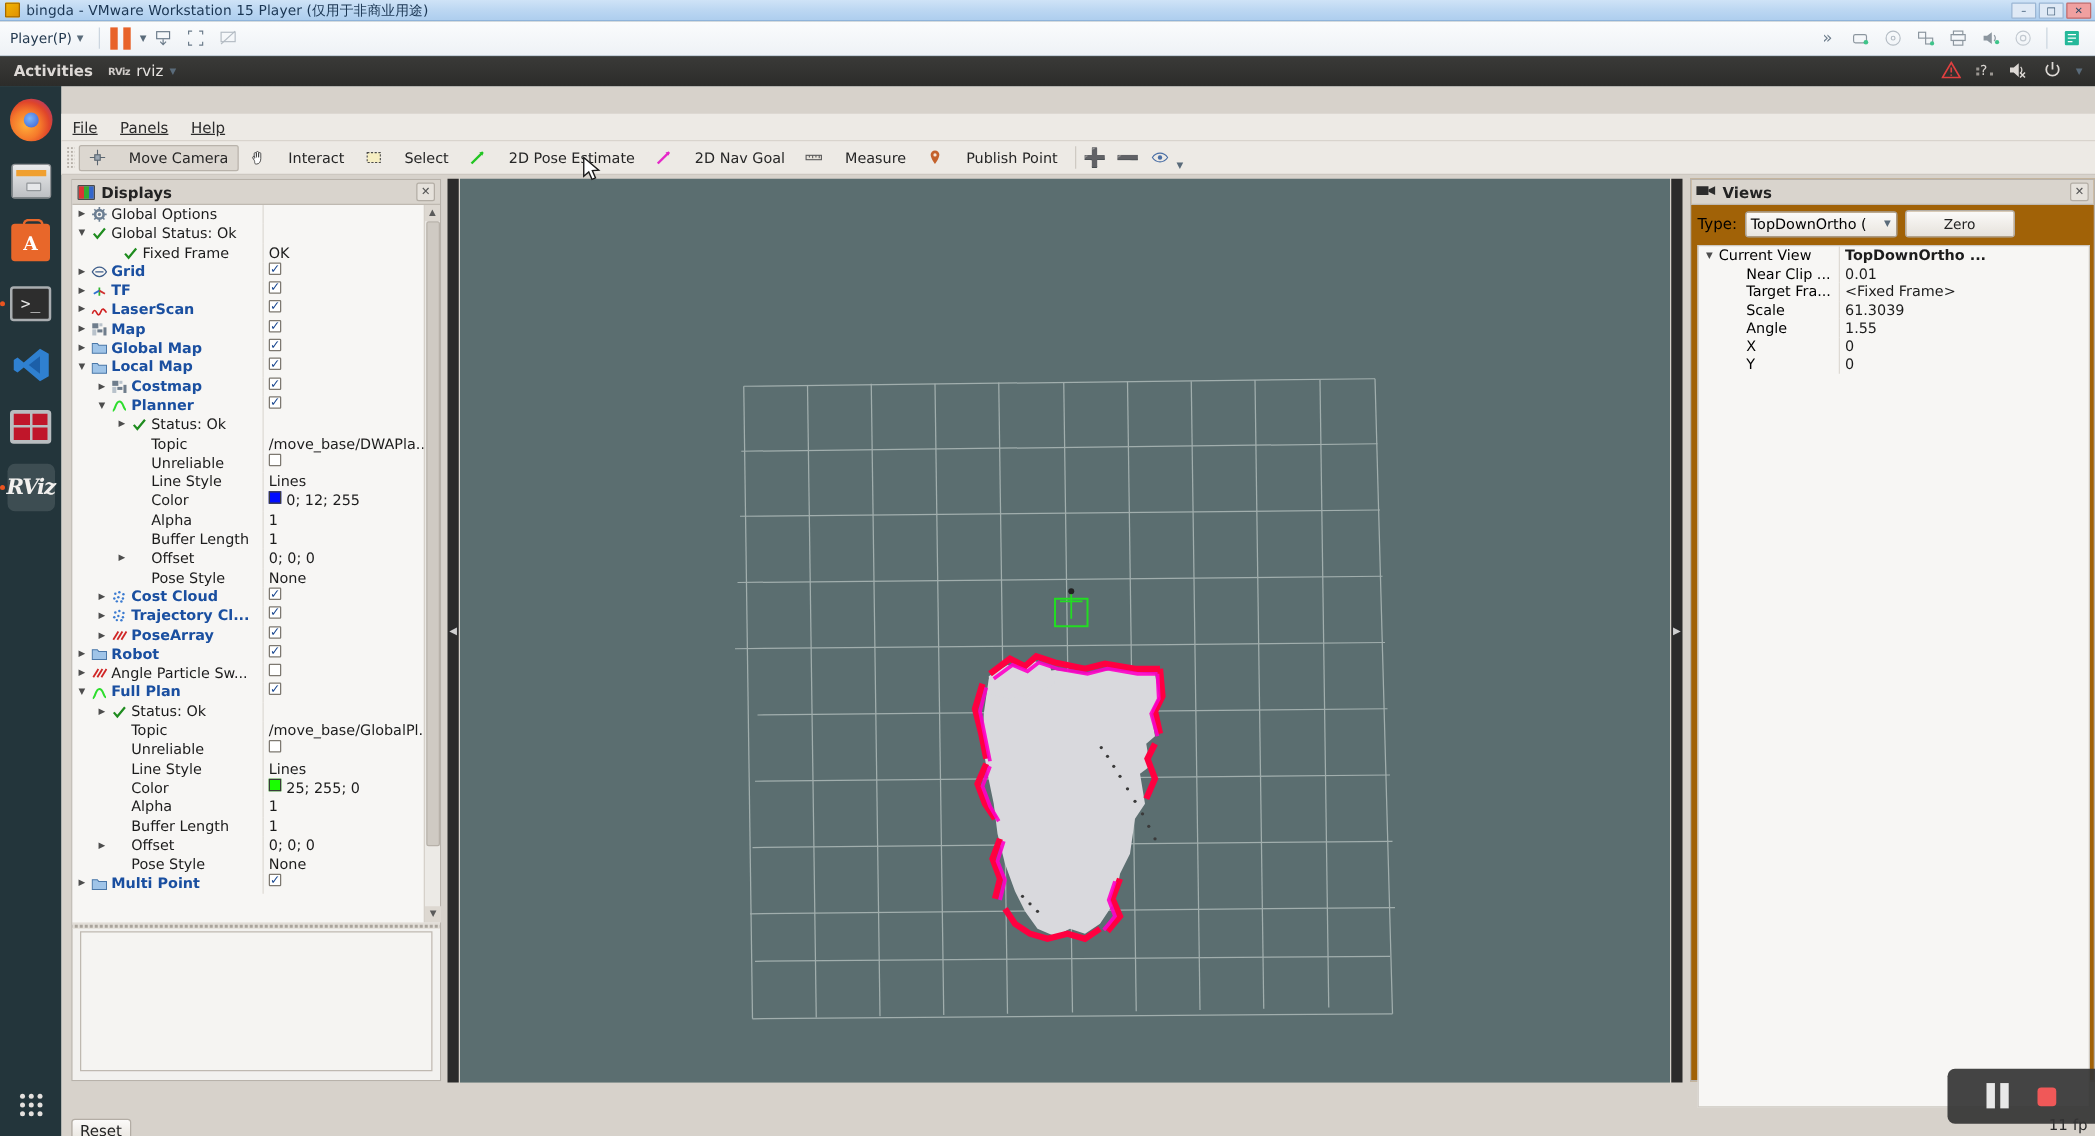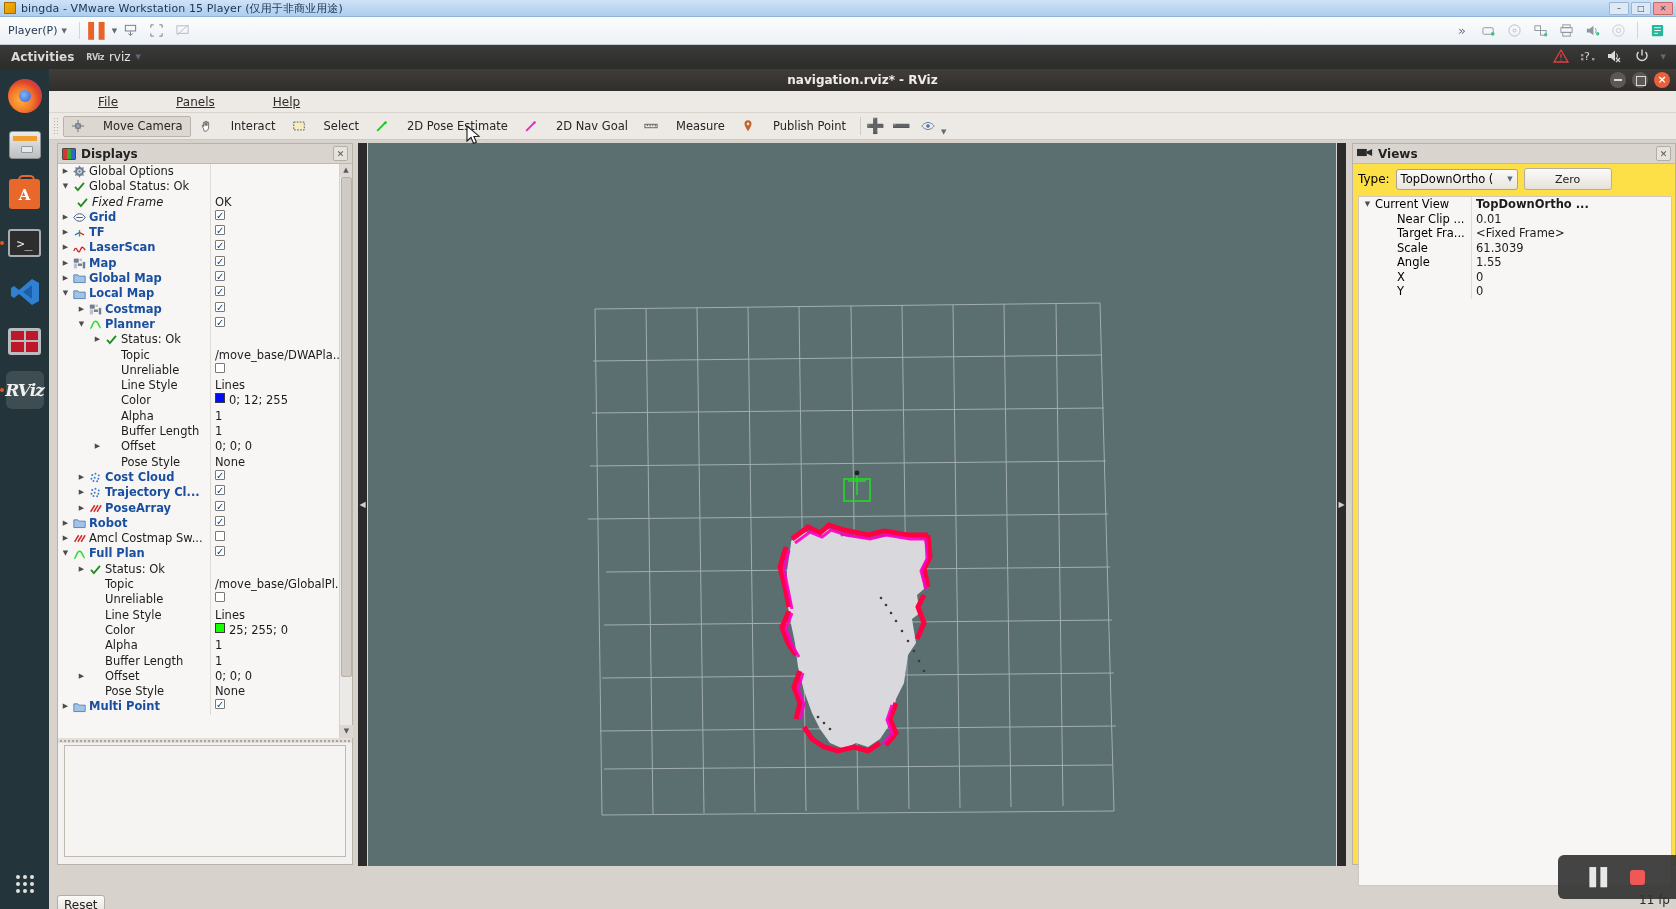--- a/index.html
+++ b/index.html
@@ -111,21 +111,21 @@
              position: relative; }
   .wbtns i.x { background: #e8603c; }
   .wbtns i::after { content:""; position:absolute; left:4px; top:7px; width:8px; height:1.5px; background:#ddd8d4; }
   .wbtns i.sq::after { left:4px; top:4px; width:8px; height:8px; background:none; border:1.5px solid #ddd8d4; }
   .wbtns i.x::after { content:"\00d7"; left:0; right:0; top:0; width:auto; height:auto; background:none;
              text-align:center; font-size:11px; line-height:16px; color:#fff; }
 
   .menubar { position: absolute; left: 0; top: 22px; width: 1627px; height: 22px;
              background: #edeae5; border-bottom: 1px solid #d9d4cd;
              display: flex; align-items: center; font-size: 12px; color: #2c2c2c; }
-  .menubar span { padding: 0 9px; margin-left: 40px; }
+  .menubar span { padding: 0 9px; }
   .menubar span u { text-decoration: underline; }
 
   .toolbar { position: absolute; left: 0; top: 44px; width: 1627px; height: 27px;
              background: #edeae5; border-bottom: 1px solid #cdc8c1;
              display: flex; align-items: center; font-size: 11.5px; color: #262626; }
   .tb-grip { width: 7px; height: 18px; margin-left: 4px; margin-right: 3px;
              background-image: radial-gradient(#b4aea6 40%, transparent 41%);
              background-size: 3px 3px; }
   .tbtn { display: flex; align-items: center; gap: 18px; height: 21px; padding: 0 7px;
           border: 1px solid transparent; border-radius: 2px; white-space: nowrap; }
@@ -192,21 +192,21 @@
   .vp-left-handle { position: absolute; left: 309px; top: 74px; width: 9px; height: 723px;
               background: #2b2b2b; display: flex; align-items: center; justify-content: center;
               color: #cfcfcf; font-size: 8px; }
   .vp-right-handle { position: absolute; left: 1288px; top: 74px; width: 9px; height: 723px;
               background: #2b2b2b; display: flex; align-items: center; justify-content: center;
               color: #cfcfcf; font-size: 8px; }
   .grid-svg { position: absolute; left: 0; top: 0; }
 
   
   .views { position: absolute; left: 1303px; top: 74px; width: 324px; height: 722px;
-           background: #fde047; border: 1px solid #b8b2aa; }
+           background: #a16207; border: 1px solid #b8b2aa; }
   .views .typerow { display: flex; align-items: center; gap: 6px; padding: 4px 5px; font-size: 12px; }
   .combo { height: 21px; min-width: 122px; padding: 0 4px; font-size: 11.5px;
            background: linear-gradient(to bottom,#fbfaf9,#e9e5de); border: 1px solid #a9a39b;
            border-radius: 3px; display: flex; align-items: center; justify-content: space-between; }
   .vtree { position: absolute; left: 5px; top: 52px; width: 314px; height: 690px;
            background: #f7f6f4; border: 1px solid #cdc8c1; font-size: 11.5px; overflow: hidden; }
   .vrow { display: flex; align-items: center; height: 14.5px; line-height: 14.5px; white-space: nowrap; }
   .vrow .nm { display: flex; align-items: center; gap: 3px; width: 112px; padding-left: 4px; overflow: hidden; }
   .vrow .vl { flex: 1; border-left: 1px solid #dedad4; padding-left: 4px; color: #1c1c1c;
               overflow: hidden; text-overflow: ellipsis; }
@@ -388,28 +388,20 @@
         <i></i>
         <i></i>
         <i></i>
         <i></i>
         <i></i>
       </div>
   </div>
 
   <div class="rviz-win">
 
-    <div class="rviz-titlebar">
-      <span>navigation.rviz* - RViz</span>
-      <span class="wbtns">
-        <i></i>
-        <i class="sq"></i>
-        <i class="x"></i>
-      </span>
-    </div>
 
     <div class="menubar">
       <span><u>File</u></span>
       <span><u>Panels</u></span>
       <span><u>Help</u></span>
     </div>
 
     <div class="toolbar">
       <span class="tb-grip"></span>
 
@@ -523,21 +515,21 @@
               <span class="ico" style="width: 13px; height: 13px;">
                 <svg width="13" height="13" viewBox="0 0 16 16">
                   <path d="M2.5 8.5L6 12.5 13.5 3.5" fill="none" stroke="#1f8c1f" stroke-width="2.2"></path>
                 </svg>
               </span>
               <span class="plain">Global Status: Ok</span>
             </div>
             <div class="vl"></div>
           </div>
           <div class="trow">
-            <div class="nm" style="padding-left: 6px; font-style: italic;">
+            <div class="nm" style="padding-left: 28px;">
               <span class="arrow hidden">▶</span>
               <span class="ico" style="width: 13px; height: 13px;">
                 <svg width="13" height="13" viewBox="0 0 16 16">
                   <path d="M2.5 8.5L6 12.5 13.5 3.5" fill="none" stroke="#1f8c1f" stroke-width="2.2"></path>
                 </svg>
               </span>
               <span class="plain">Fixed Frame</span>
             </div>
             <div class="vl">
               <span>OK</span>
@@ -842,21 +834,21 @@
               <span class="arrow">▶</span>
               <span class="ico" style="width: 13px; height: 13px;">
                 <svg width="13" height="13" viewBox="0 0 16 16">
                   <g stroke="#d02626" stroke-width="1.8">
                     <path d="M2 12L7 4"></path>
                     <path d="M6 12L11 4"></path>
                     <path d="M10 12L15 4"></path>
                   </g>
                 </svg>
               </span>
-              <span class="plain">Amcl Costmap Sw...</span>
+              <span class="plain">Angle Particle Sw...</span>
             </div>
             <div class="vl">
               <span class="chk"></span>
             </div>
           </div>
           <div class="trow">
             <div class="nm" style="padding-left: 3px;">
               <span class="arrow">▼</span>
               <span class="ico" style="width: 13px; height: 13px;">
                 <svg width="13" height="13" viewBox="0 0 16 16">

